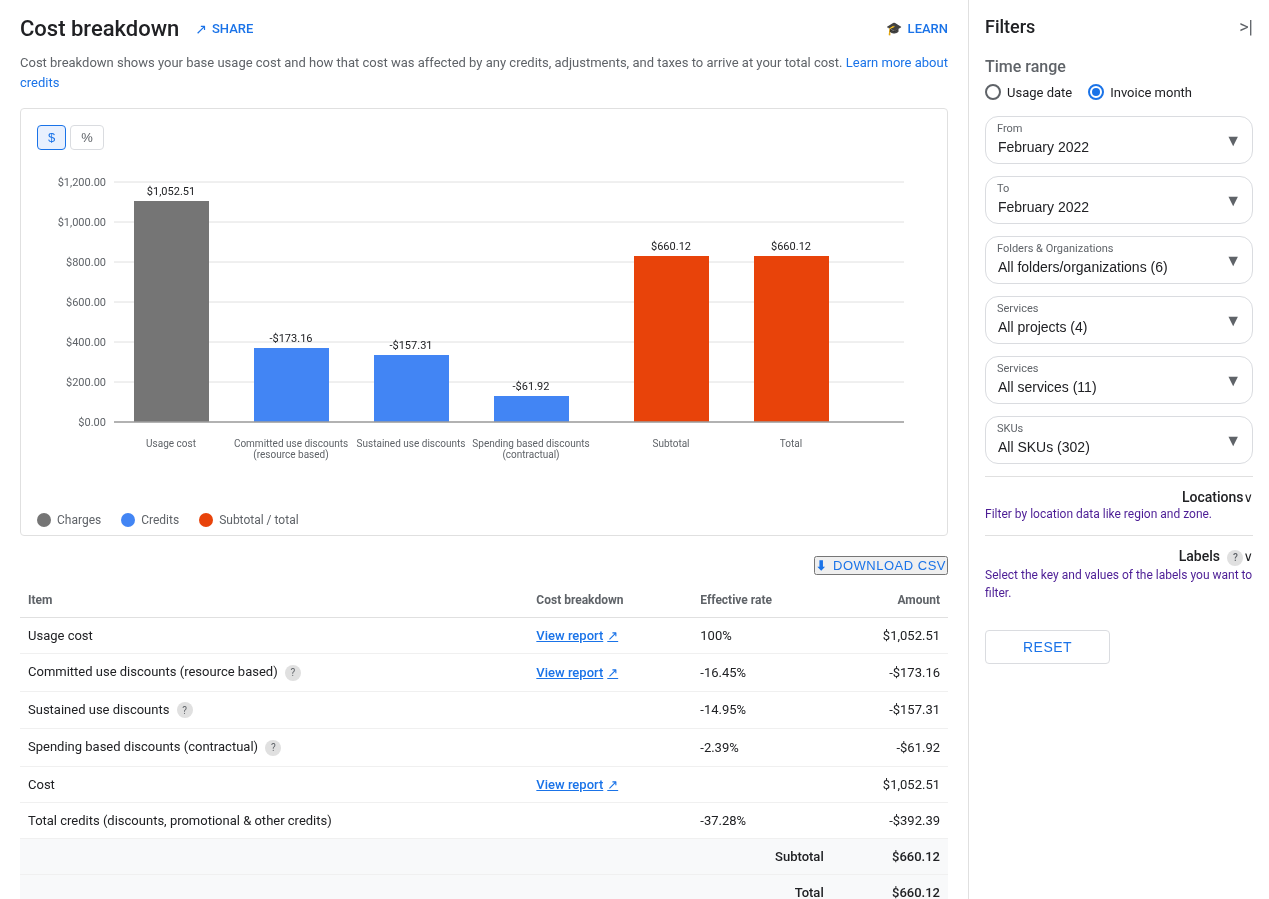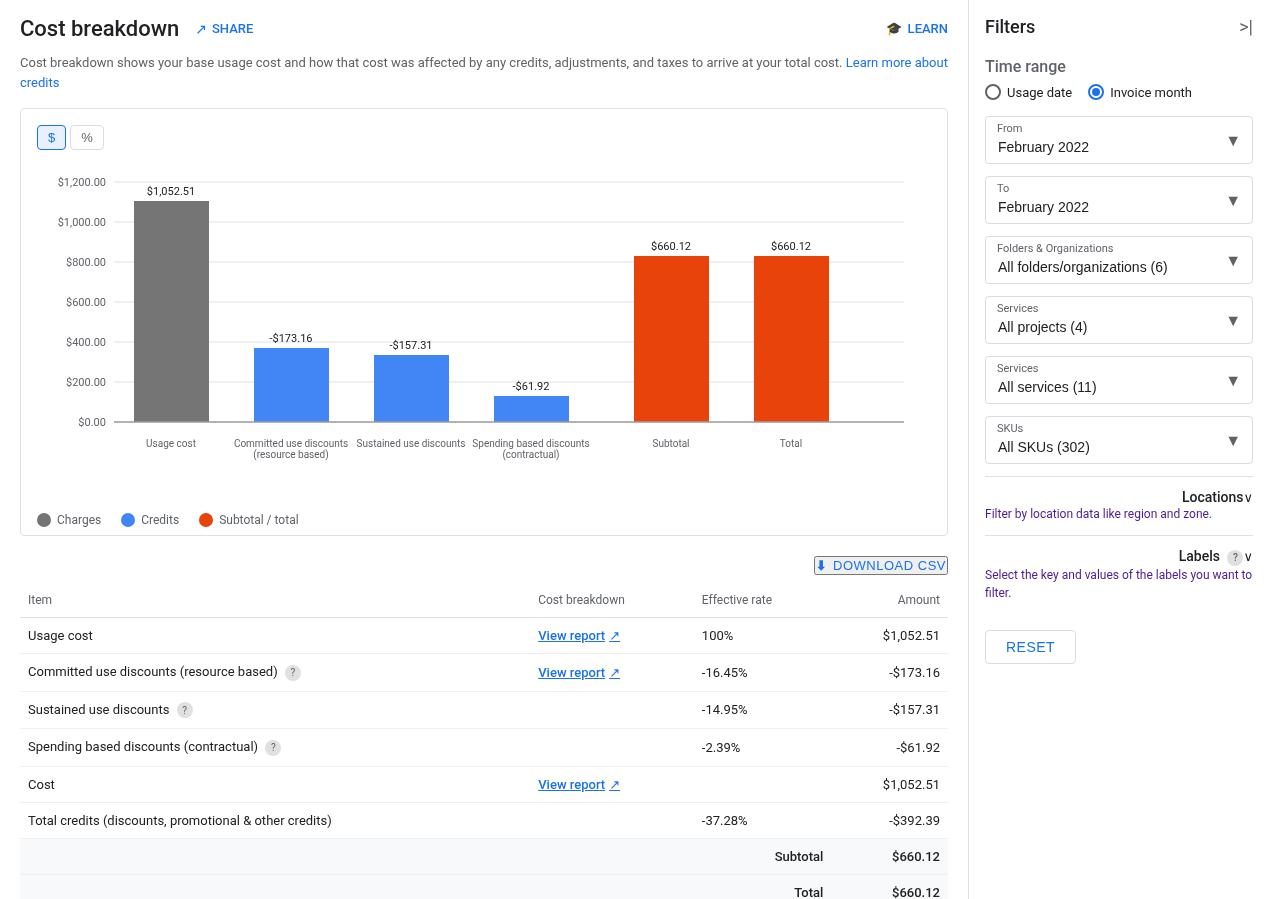--- a/index.html
+++ b/index.html
@@ -33,21 +33,21 @@
     .legend-item { display: flex; align-items: center; gap: 6px; font-size: 12px; color: #5f6368; }
     .legend-dot { width: 14px; height: 14px; border-radius: 50%; }
 
     
     .table-section { }
     .table-actions { display: flex; justify-content: flex-end; margin-bottom: 8px; }
     .download-btn { display: flex; align-items: center; gap: 6px; color: #1a73e8; font-size: 13px; font-weight: 500; cursor: pointer; text-transform: uppercase; letter-spacing: 0.5px; }
 
     table { width: 100%; border-collapse: collapse; }
     thead tr { border-bottom: 1px solid #e0e0e0; }
-    th { font-size: 12px; font-weight: 400; color: #5f6368; padding: 10px 8px; text-align: left; }
+    th { font-size: 12px; font-weight: 700; color: #5f6368; padding: 10px 8px; text-align: left; }
     th.right { text-align: right; }
     td { padding: 10px 8px; font-size: 13px; border-bottom: 1px solid #f0f0f0; vertical-align: middle; }
     td.right { text-align: right; }
     td.bold { font-weight: 500; }
     .view-report-link { color: #1a73e8; font-weight: 500; cursor: pointer; display: flex; align-items: flex-start; gap: 4px; white-space: nowrap; text-decoration: underline; }
     .help-icon { display: inline-flex; align-items: center; justify-content: center; width: 16px; height: 16px; border-radius: 50%; background: #e0e0e0; color: #5f6368; font-size: 10px; cursor: pointer; margin-left: 4px; }
     .subtotal-row td { background: #f8f9fa; font-weight: 500; }
     .total-row td { background: #f8f9fa; font-weight: 500; }
 
     
@@ -63,30 +63,30 @@
     
     .radio-group { display: flex; gap: 16px; align-items: center; margin-bottom: 16px; }
     .radio-item { display: flex; align-items: center; gap: 6px; cursor: pointer; font-size: 13px; }
     .radio-circle { width: 16px; height: 16px; border-radius: 50%; border: 2px solid #5f6368; display: flex; align-items: center; justify-content: center; }
     .radio-circle.selected { border-color: #1a73e8; }
     .radio-circle.selected::after { content: ''; width: 8px; height: 8px; border-radius: 50%; background: #1a73e8; }
 
     
     .dropdown-wrapper { position: relative; margin-bottom: 12px; }
     .dropdown-label-float { font-size: 11px; color: #5f6368; position: absolute; top: 6px; left: 12px; pointer-events: none; }
-    .dropdown-select { width: 100%; padding: 22px 12px 8px; border: 1px solid #dadce0; border-radius: 4px; font-size: 14px; color: #202124; appearance: none; background: #fff; cursor: pointer; }
+    .dropdown-select { width: 100%; padding: 22px 12px 8px; border: 1px solid #dadce0; border-radius: 13px; font-size: 14px; color: #202124; appearance: none; background: #fff; cursor: pointer; }
     .dropdown-arrow { position: absolute; right: 12px; top: 50%; transform: translateY(-50%); pointer-events: none; color: #5f6368; font-size: 16px; }
 
     
     .collapsible-section { border-top: 1px solid #e0e0e0; padding: 12px 0; }
     .collapsible-header { display: flex; align-items: center; justify-content: flex-end; cursor: pointer; }
     .collapsible-title { font-size: 14px; font-weight: 500; color: #202124; }
     .collapsible-content { font-size: 12px; color: #4c1d95; line-height: 1.5; }
 
-    .reset-btn { border: 1px solid #dadce0; background: #fff; color: #1a73e8; padding: 8px 20px; border-radius: 4px; font-size: 14px; font-weight: 500; cursor: pointer; margin-top: 16px; text-transform: uppercase; letter-spacing: 0.5px; }
+    .reset-btn { border: 1px solid #dadce0; background: #fff; color: #1a73e8; padding: 8px 37px; border-radius: 4px; font-size: 14px; font-weight: 500; cursor: pointer; margin-top: 16px; text-transform: uppercase; letter-spacing: 0.5px; }
     .icon-collapse-right { font-size: 18px; }
   </style>
 </head>
 <body>
 
 <div class="main-content">
 
   <div class="page-header">
     <div class="header-left">
       <h1 class="page-title">Cost breakdown</h1>

